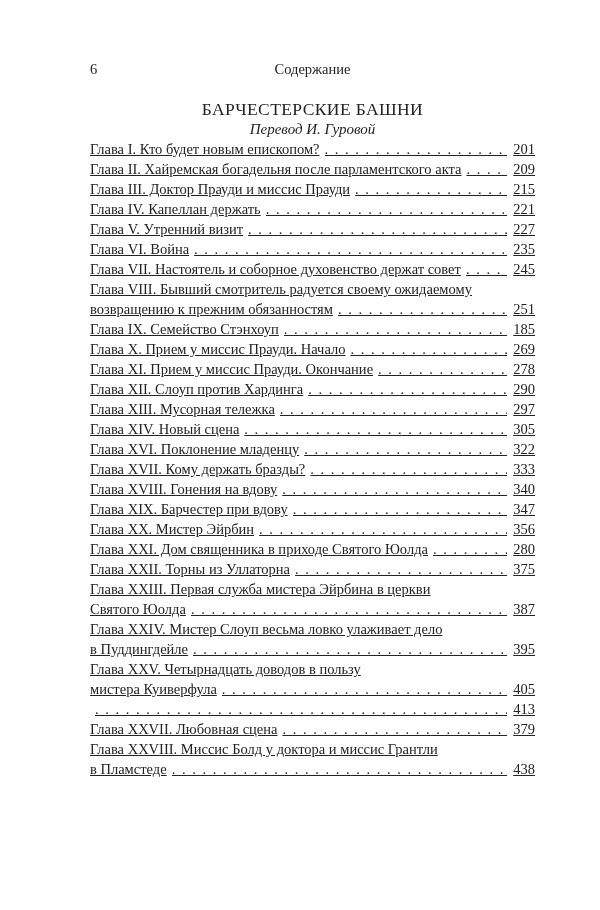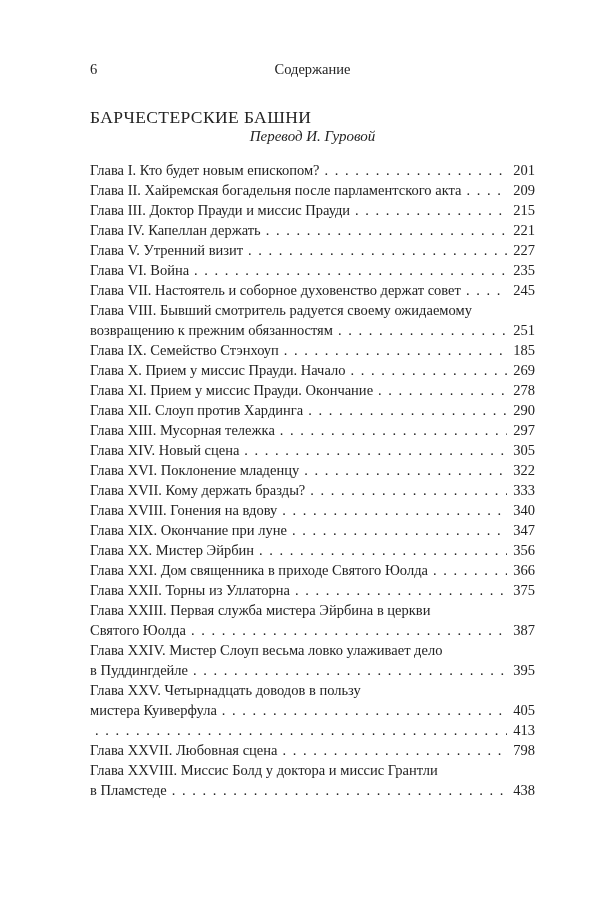--- a/index.html
+++ b/index.html
@@ -29,37 +29,39 @@
     line-height: 18px;
     text-align: center;
   }
   .folio {
     position: absolute;
     left: 0;
     top: 0;
   }
   
   .book-title {
-    top: 107px;
+    top: 99px;
+    text-align: center;
     font-size: 17.5px;
     letter-spacing: 0.4px;
     line-height: 20px;
     white-space: nowrap;
   }
   .translator {
-    top: 126px;
+    top: 119px;
     text-align: center;
     font-style: italic;
     font-size: 15px;
     line-height: 20px;
     white-space: nowrap;
   }
   
   .toc {
-    top: 160px;
+    top: 139px;
+    text-decoration: underline;
   }
   .toc-row {
     display: flex;
     align-items: baseline;
     line-height: 20px;
     font-size: 14.5px;
     white-space: nowrap;
   }
   .toc-row .txt {
     flex: 0 0 auto;
@@ -197,35 +199,35 @@
     <span class="pg">333</span>
   </div>
 
   <div class="toc-row">
     <span class="txt">Глава XVIII. Гонения на вдову</span>
     <span class="leader"></span>
     <span class="pg">340</span>
   </div>
 
   <div class="toc-row">
-    <span class="txt">Глава XIX. Окончание при луне</span>
+    <span class="txt">Глава XIX. Барчестер при вдову</span>
     <span class="leader"></span>
     <span class="pg">347</span>
   </div>
 
   <div class="toc-row">
     <span class="txt">Глава XX. Мистер Эйрбин</span>
     <span class="leader"></span>
     <span class="pg">356</span>
   </div>
 
   <div class="toc-row">
     <span class="txt">Глава XXI. Дом священника в приходе Святого Юолда</span>
     <span class="leader"></span>
-    <span class="pg">366</span>
+    <span class="pg">280</span>
   </div>
 
   <div class="toc-row">
     <span class="txt">Глава XXII. Торны из Уллаторна</span>
     <span class="leader"></span>
     <span class="pg">375</span>
   </div>
 
   <div class="toc-row">
     <span class="txt">Глава XXIII. Первая служба мистера Эйрбина в церкви</span>
@@ -261,21 +263,21 @@
   </div>
 
   <div class="toc-row">
     <span class="leader"></span>
     <span class="pg">413</span>
   </div>
 
   <div class="toc-row">
     <span class="txt">Глава XXVII. Любовная сцена</span>
     <span class="leader"></span>
-    <span class="pg">798</span>
+    <span class="pg">379</span>
   </div>
 
   <div class="toc-row">
     <span class="txt">Глава XXVIII. Миссис Болд у доктора и миссис Грантли</span>
 
   </div>
 
   <div class="toc-row">
     <span class="txt">в Пламстеде</span>
     <span class="leader"></span>

